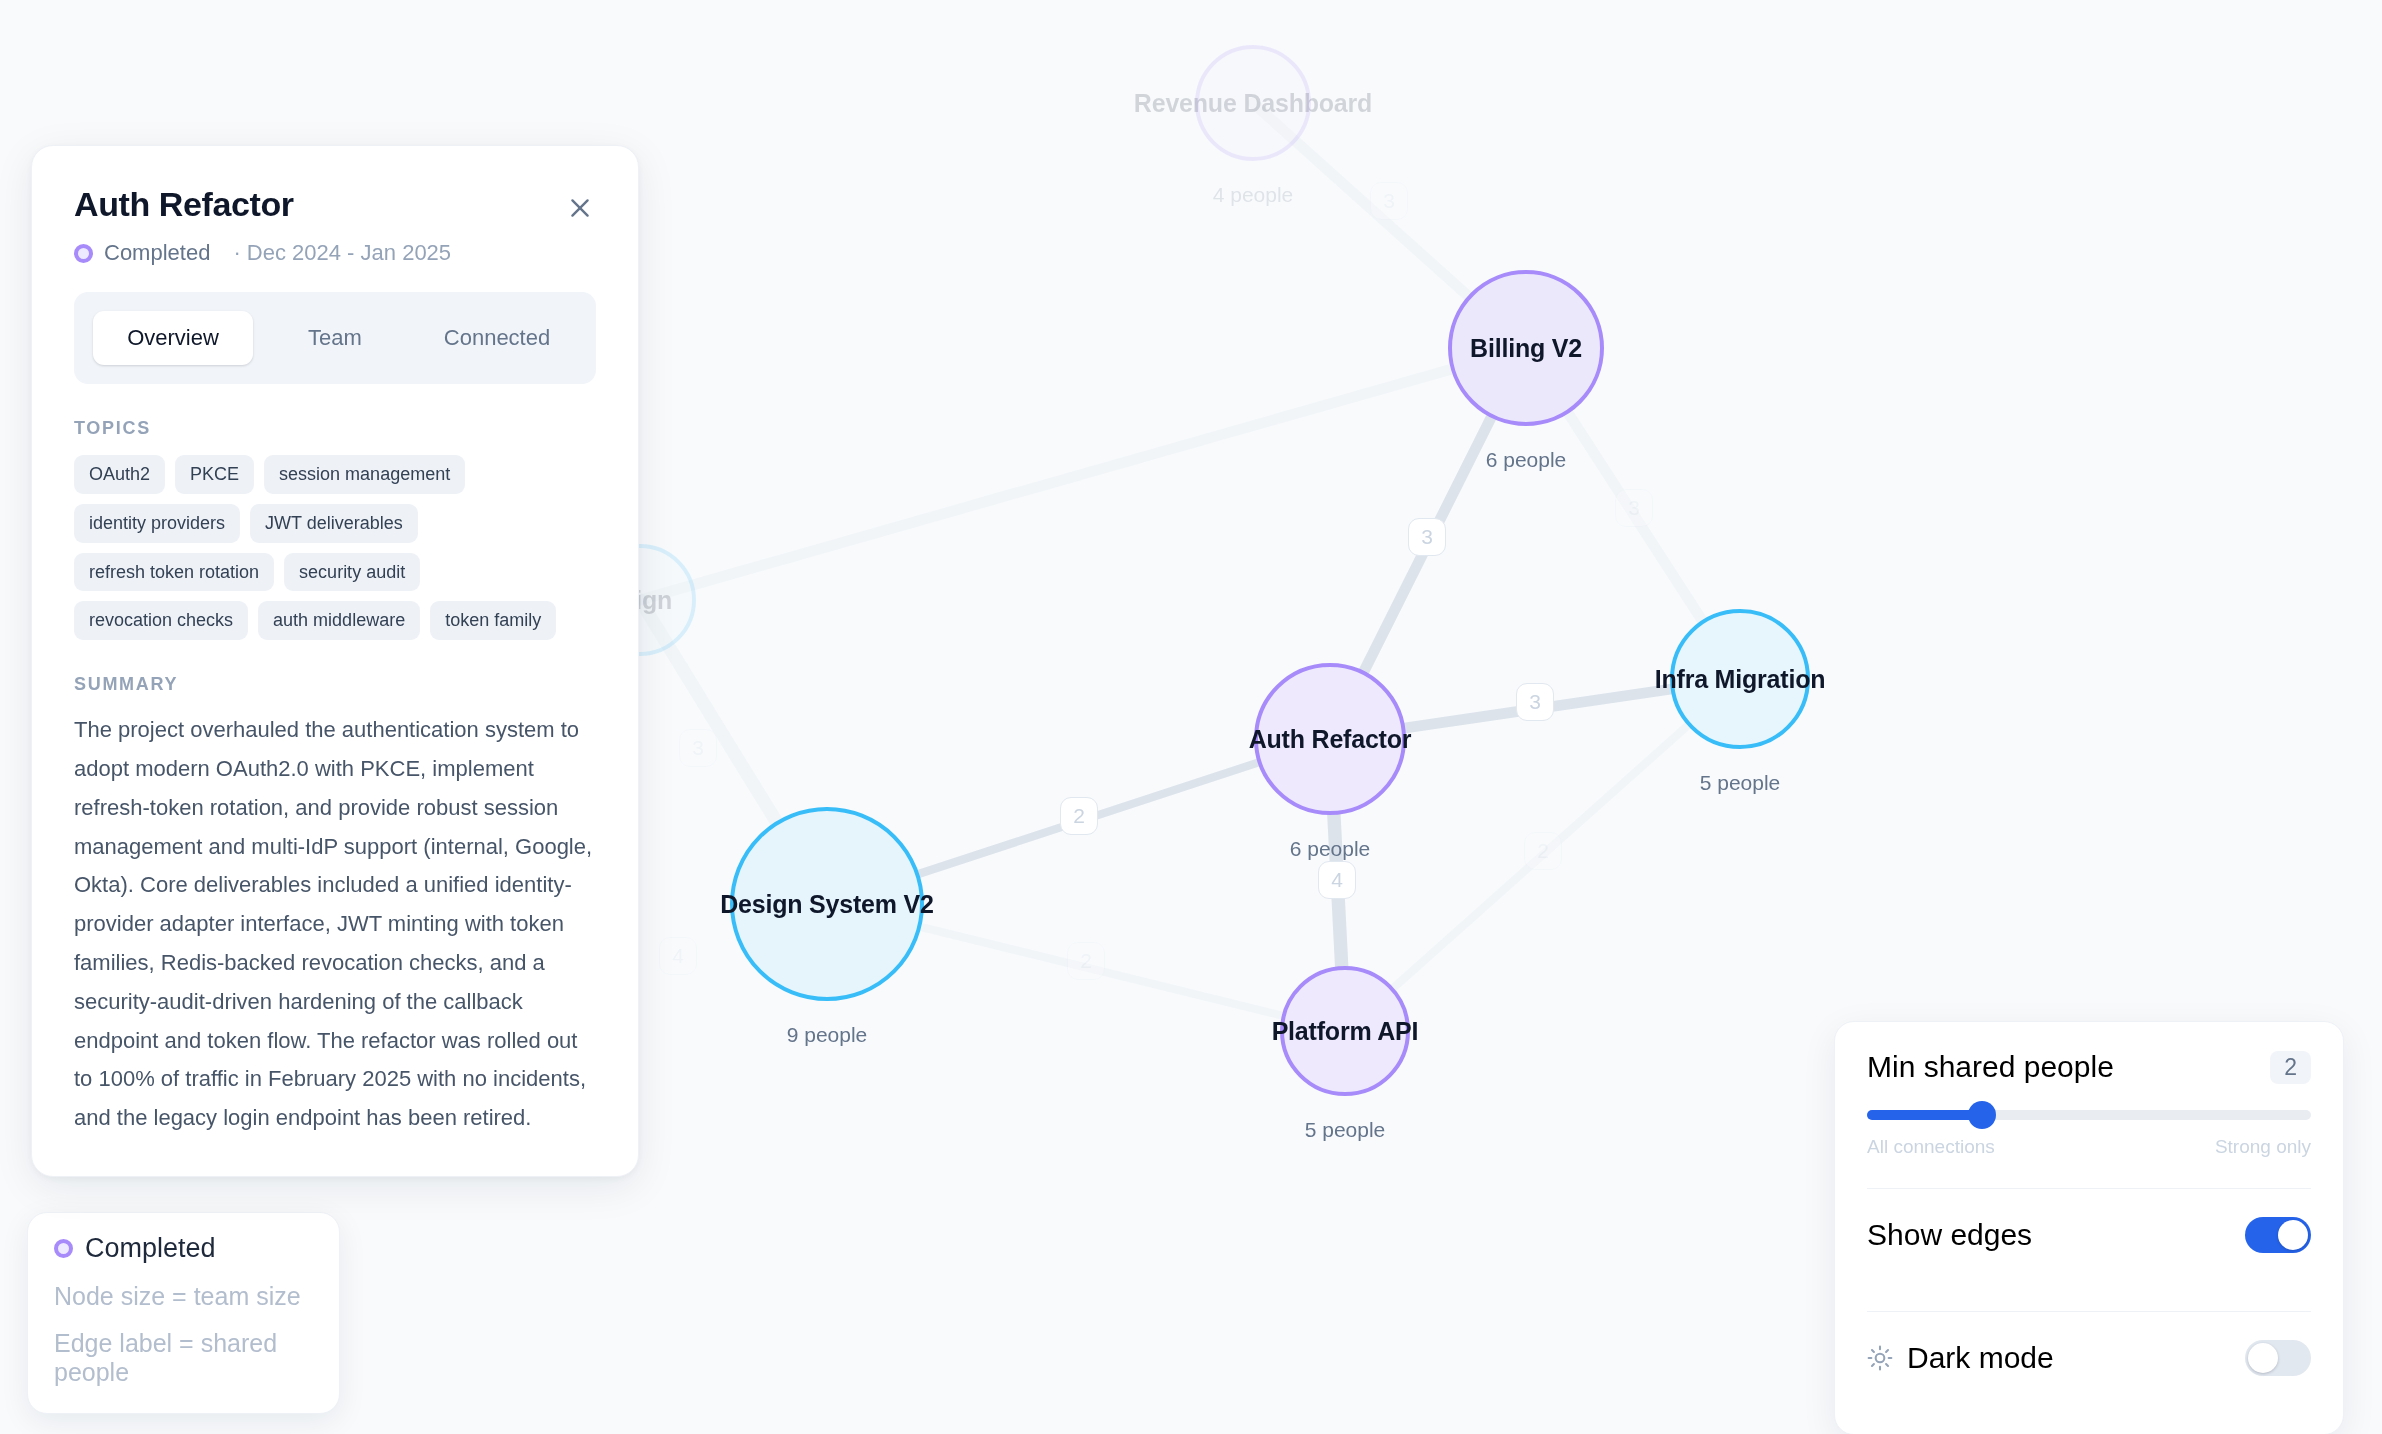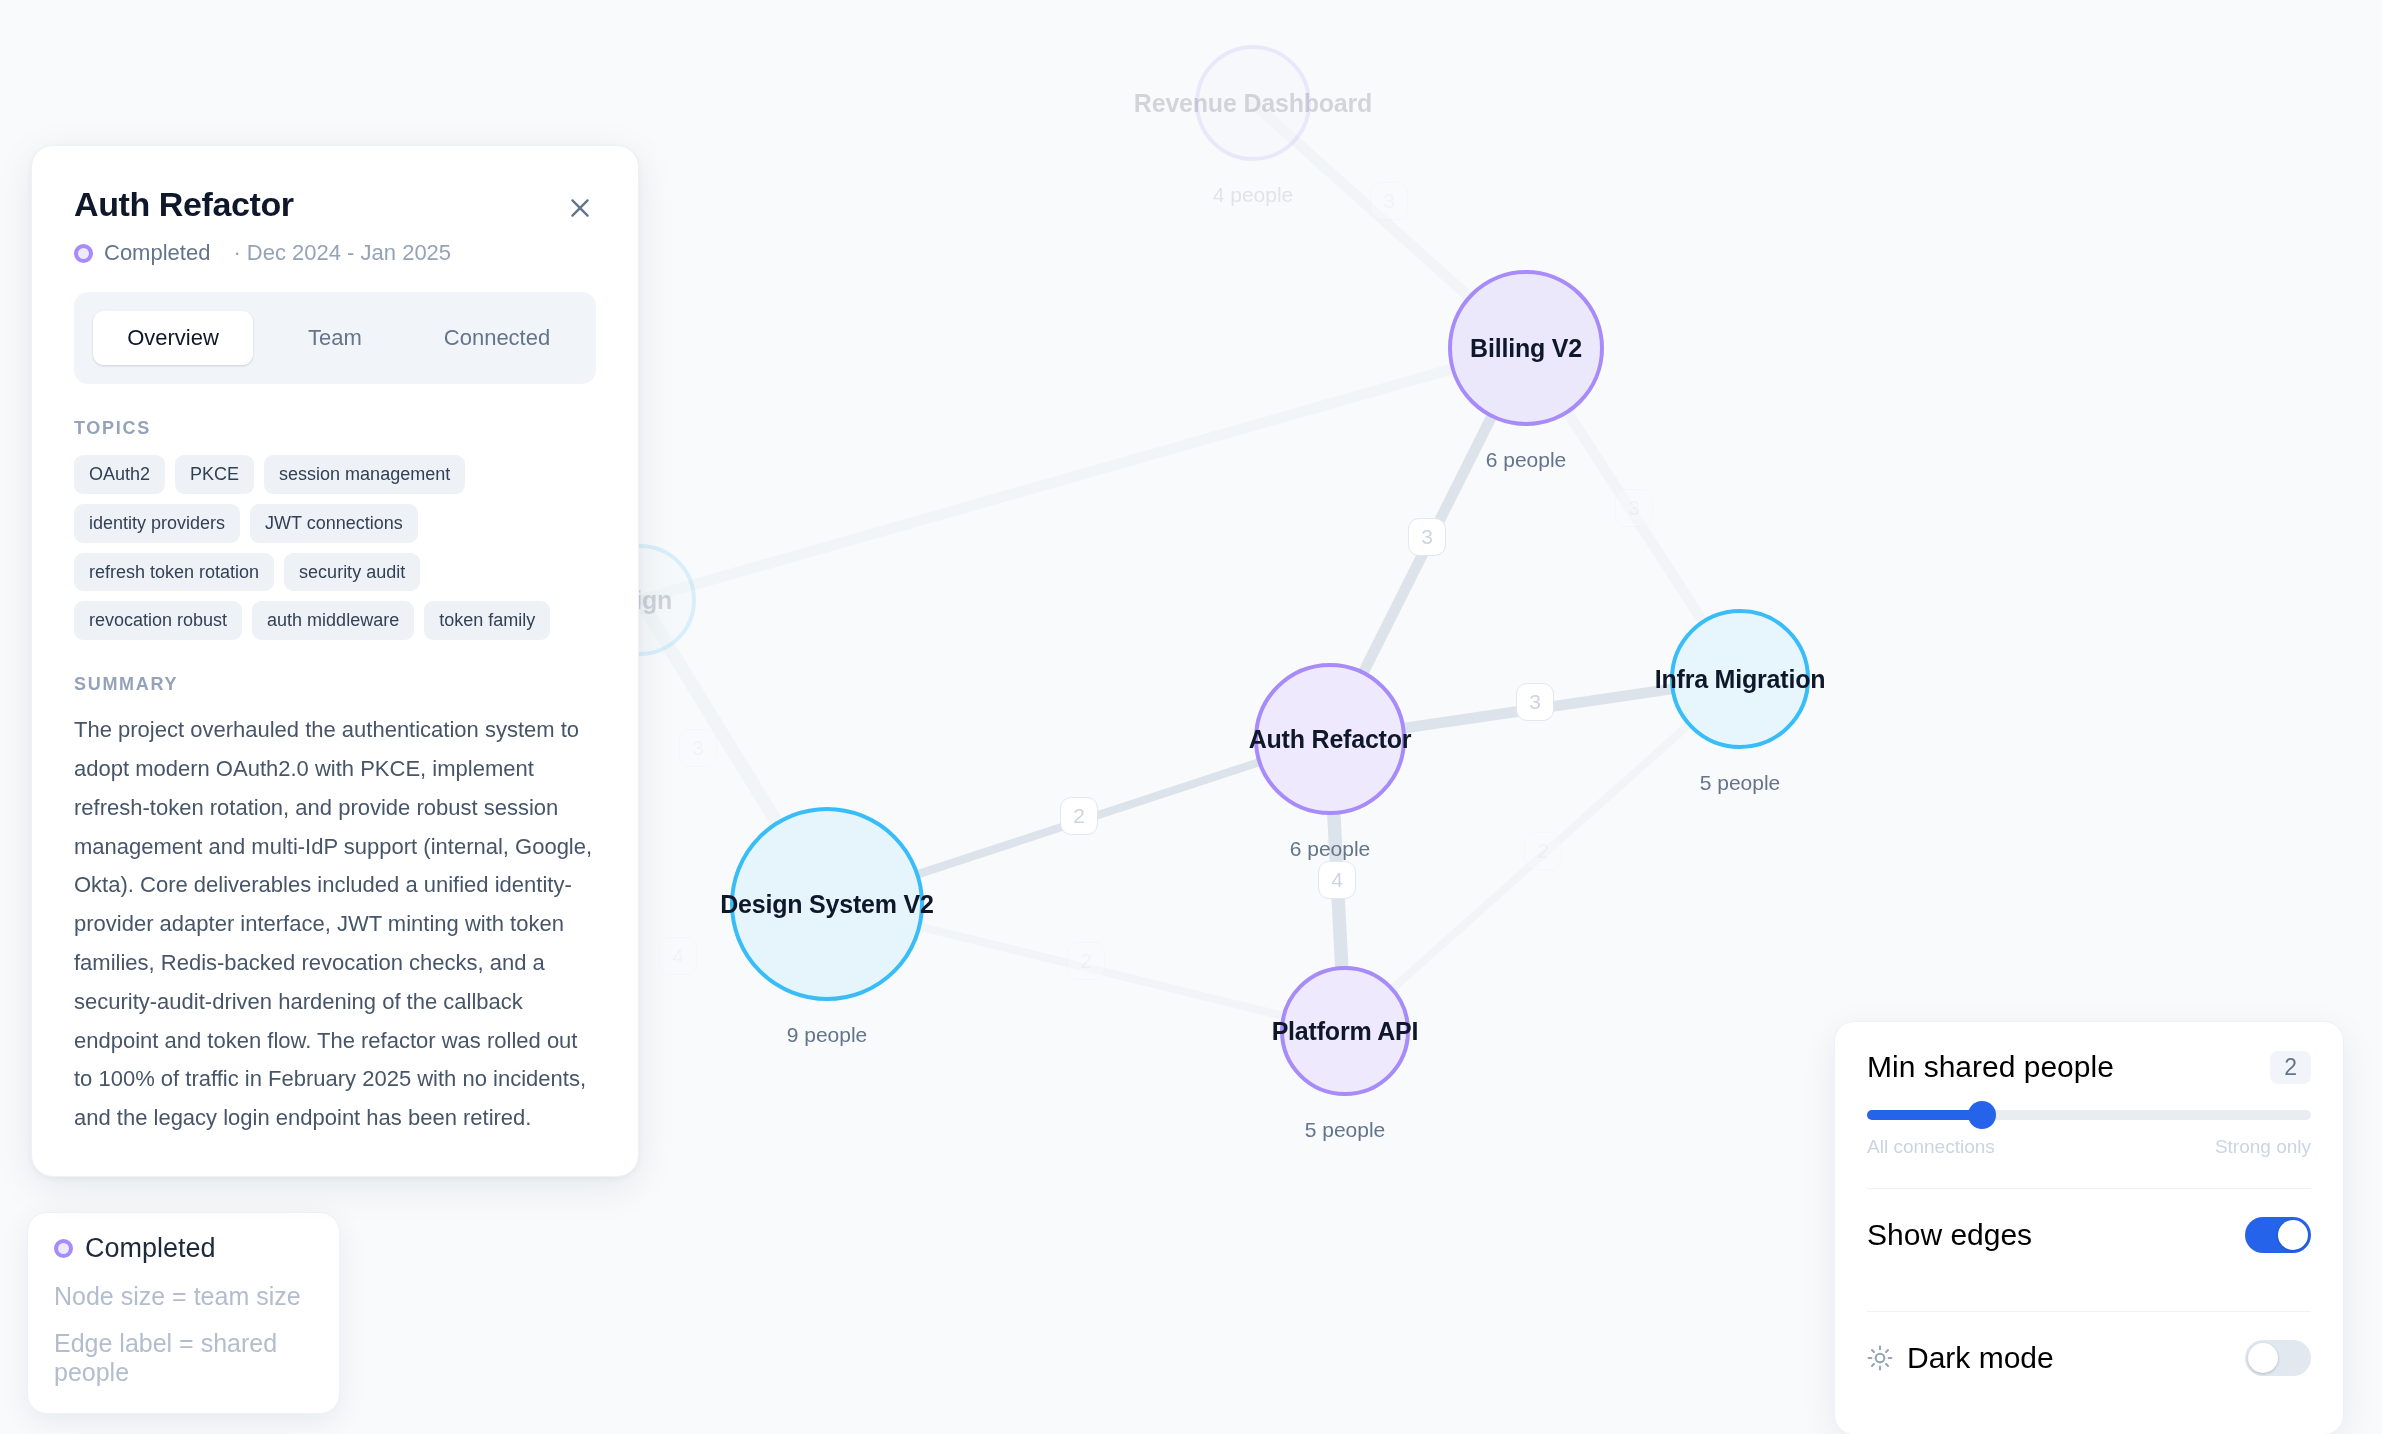--- a/index.html
+++ b/index.html
@@ -404,24 +404,24 @@
         <div class="tab">Team</div>
         <div class="tab">Connected</div>
       </div>
 
     <div class="section-label">TOPICS</div>
     <div id="topics">
         <span class="topic-chip">OAuth2</span>
         <span class="topic-chip">PKCE</span>
         <span class="topic-chip">session management</span>
         <span class="topic-chip">identity providers</span>
-        <span class="topic-chip">JWT connections</span>
+        <span class="topic-chip">JWT deliverables</span>
         <span class="topic-chip">refresh token rotation</span>
         <span class="topic-chip">security audit</span>
-        <span class="topic-chip">revocation robust</span>
+        <span class="topic-chip">revocation checks</span>
         <span class="topic-chip">auth middleware</span>
         <span class="topic-chip">token family</span>
       </div>
 
     <div class="section-label">SUMMARY</div>
     <div id="summary-text">The project overhauled the authentication system to adopt modern OAuth2.0 with PKCE, implement refresh-token rotation, and provide robust session management and multi-IdP support (internal, Google, Okta). Core deliverables included a unified identity-provider adapter interface, JWT minting with token families, Redis-backed revocation checks, and a security-audit-driven hardening of the callback endpoint and token flow. The refactor was rolled out to 100% of traffic in February 2025 with no incidents, and the legacy login endpoint has been retired.</div>
   </div>
 
   <div id="controls-panel">
 

